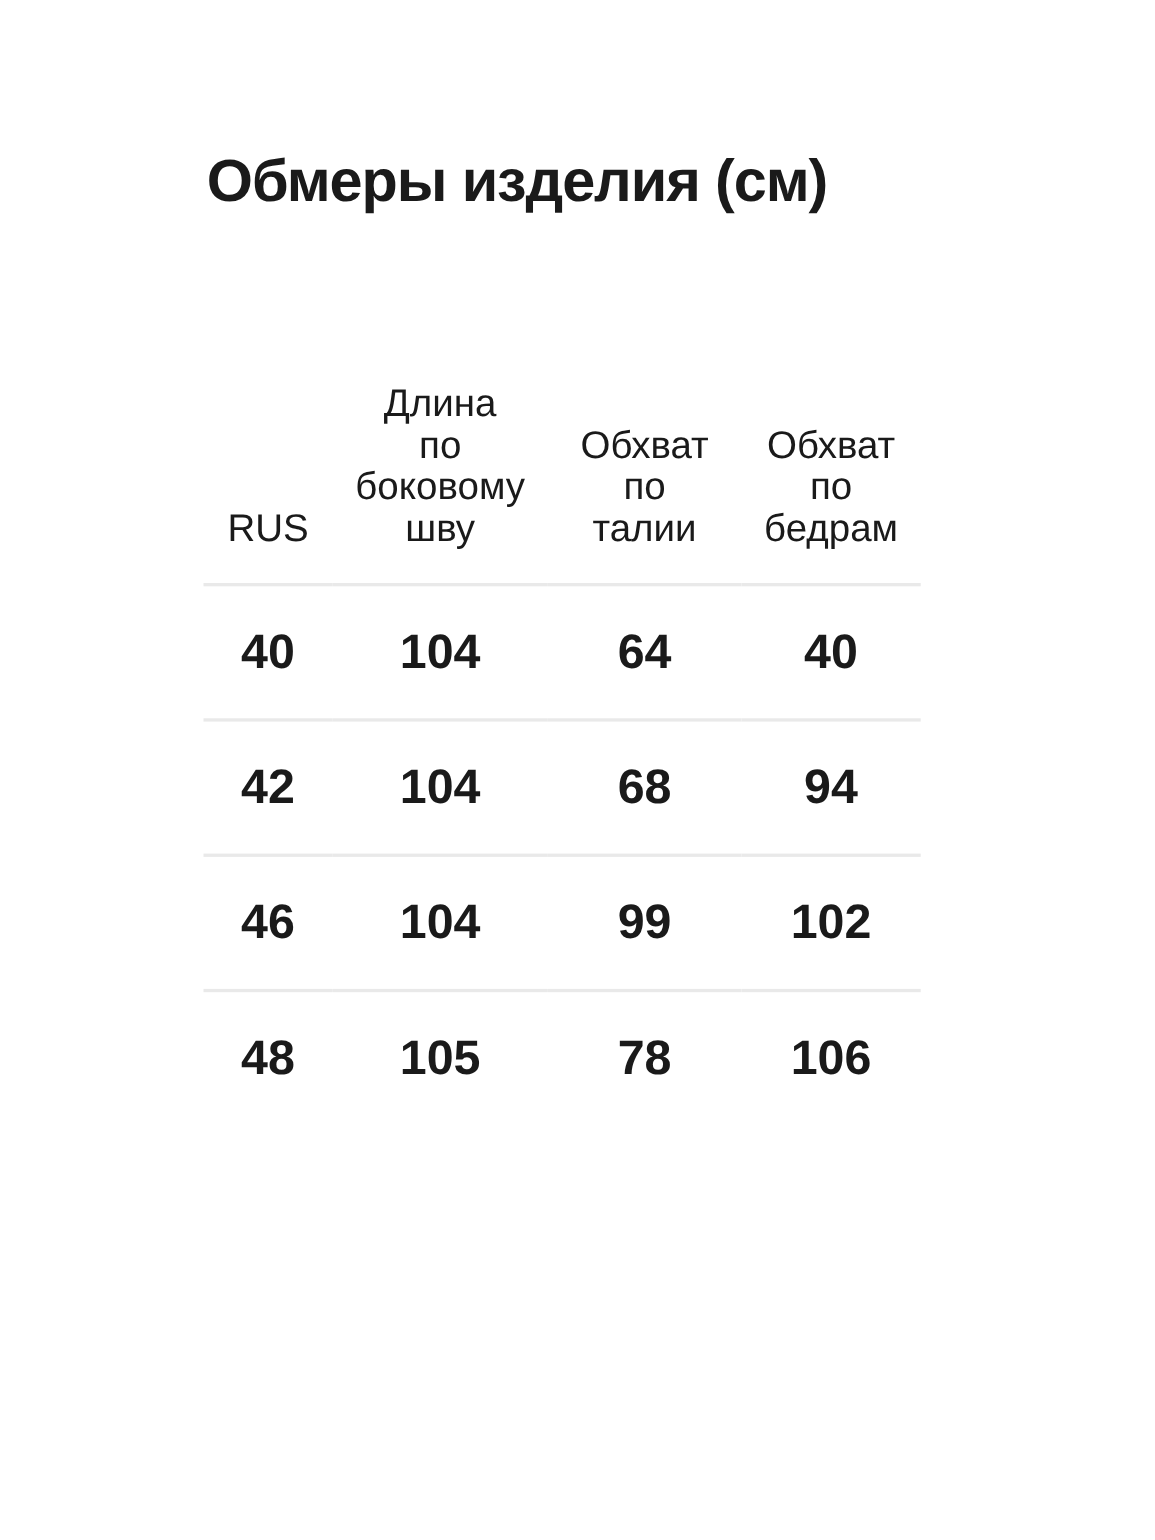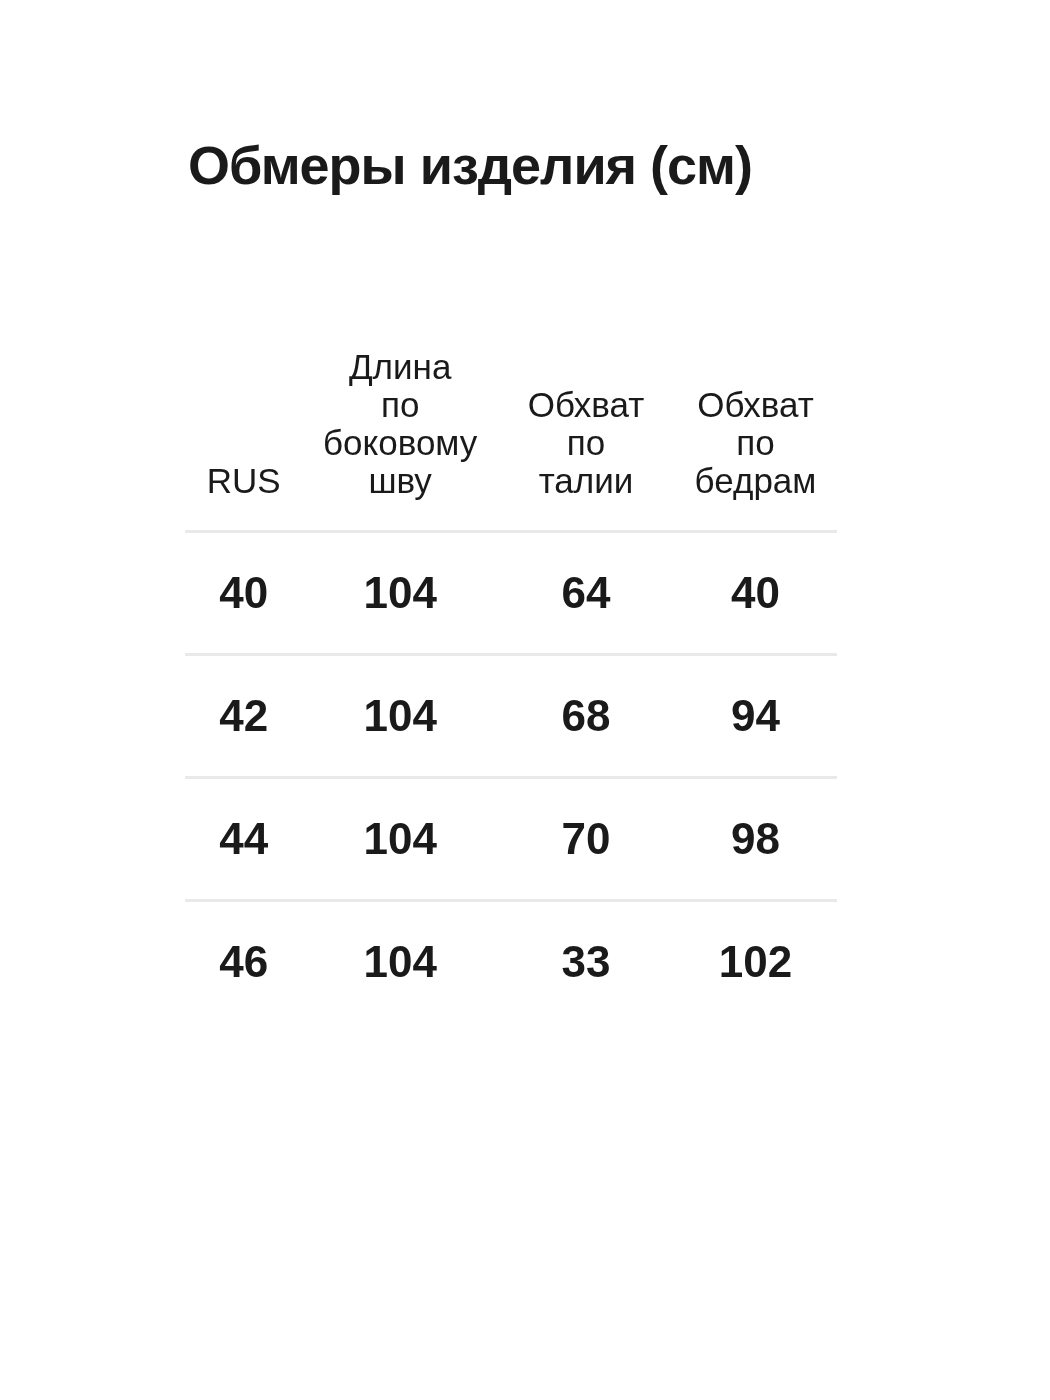--- a/index.html
+++ b/index.html
@@ -102,25 +102,25 @@
       <td>64</td>
       <td>40</td>
     </tr>
     <tr>
       <td class="rus-cell">42</td>
       <td>104</td>
       <td>68</td>
       <td>94</td>
     </tr>
     <tr>
-      <td class="rus-cell">44</td>
+      <td class="rus-cell">46</td>
       <td>104</td>
-      <td>70</td>
-      <td>98</td>
+      <td>99</td>
+      <td>102</td>
     </tr>
     <tr>
-      <td class="rus-cell">46</td>
-      <td>104</td>
-      <td>33</td>
-      <td>102</td>
+      <td class="rus-cell">48</td>
+      <td>105</td>
+      <td>78</td>
+      <td>106</td>
     </tr>
   </tbody>
 </table>
 
 </body></html>

